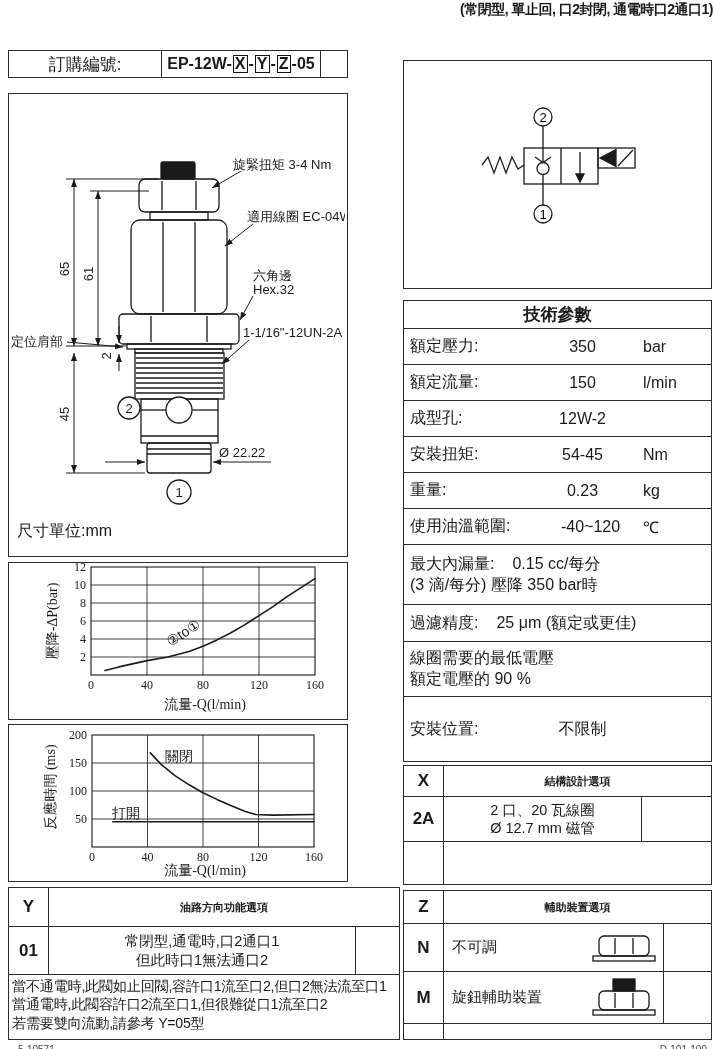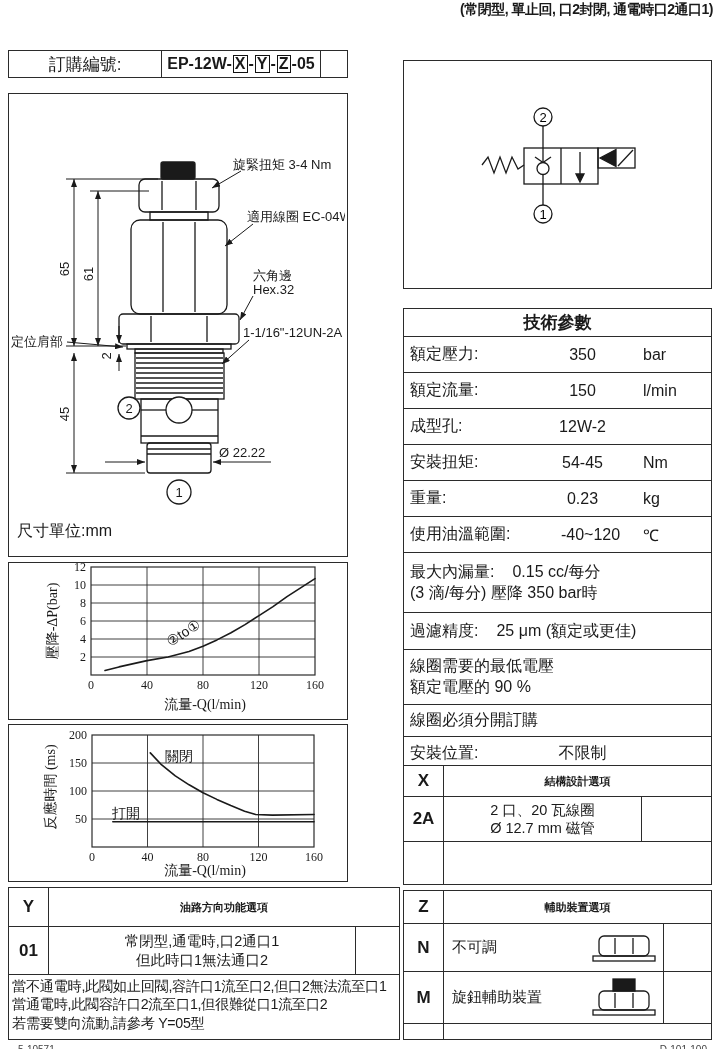--- a/index.html
+++ b/index.html
@@ -26,21 +26,21 @@
   .dwg-unit{font-size:16px;fill:#1a1a1a;}
   
   #chart1-box{left:8px;top:562px;width:340px;height:158px;}
   #chart2-box{left:8px;top:724px;width:340px;height:158px;}
   .tick{font:12px "Liberation Serif",serif;fill:#1a1a1a;}
   .alabel{font:14px "Liberation Serif",serif;fill:#1a1a1a;}
   .slabel{font:14px "Liberation Sans",sans-serif;fill:#1a1a1a;}
   
   #symbol-box{left:403px;top:60px;width:309px;height:229px;}
   
-  #params-box{left:403px;top:308px;width:309px;height:462px;display:flex;flex-direction:column;}
+  #params-box{left:403px;top:300px;width:309px;height:462px;display:flex;flex-direction:column;}
   .ptitle{height:27px;line-height:27px;text-align:center;font-weight:bold;font-size:17px;}
   .prow{display:flex;align-items:center;border-top:1px solid #2b2b2b;font-size:16px;padding:0 6px;box-sizing:border-box;}
   .prow .pl{width:112px;}
   .prow .pv{flex:1;text-align:center;}
   .prow .pu{width:62px;text-align:left;}
   .pblock{border-top:1px solid #2b2b2b;font-size:16px;padding:3px 6px;box-sizing:border-box;display:flex;flex-direction:column;justify-content:center;}
   .pinline{display:flex;gap:18px;align-items:baseline;}
   .h36{height:36px;}
   
   .opt-head{display:flex;border-bottom:1.2px solid #2b2b2b;}
@@ -293,23 +293,20 @@
   <div class="pblock" style="height:37px">
     <div class="pinline">
       <span>過濾精度:</span>
       <span>25 μm (額定或更佳)</span>
     </div>
   </div>
   <div class="pblock" style="height:55px">
     <div>線圈需要的最低電壓</div>
     <div>額定電壓的 90 %</div>
   </div>
-  <div class="pblock" style="height:32px">
-    <div>線圈必須分開訂購</div>
-  </div>
   <div class="prow" style="flex:1">
     <span class="pl">安裝位置:</span>
     <span class="pv">不限制</span>
     <span class="pu"></span>
   </div>
 </section>
 
 <section class="box" id="x-box">
   <div class="opt-head">
     <div class="opt-id">X</div>

